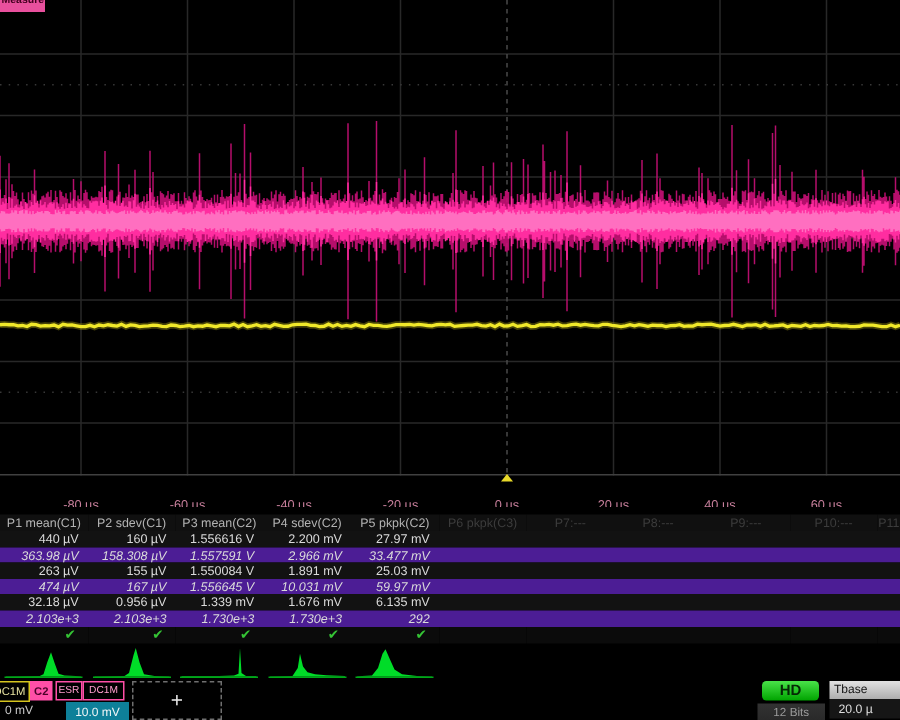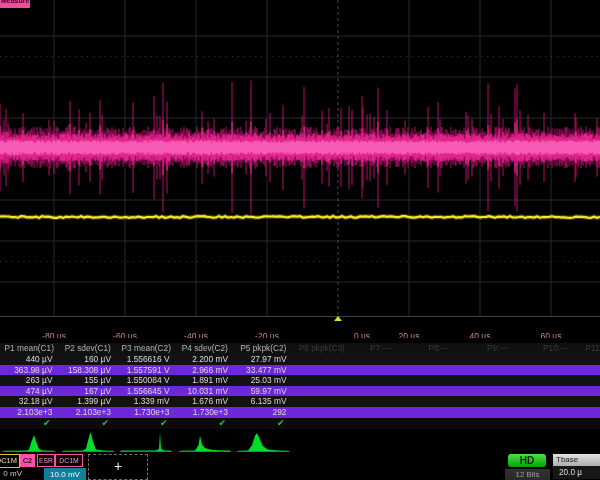--- a/index.html
+++ b/index.html
@@ -18,21 +18,21 @@
                border-left:4px solid transparent;border-right:4px solid transparent;border-bottom:5px solid #e8d92a;}
   
   #measure-table{position:absolute;left:0;top:343px;width:600px;}
   .mt-row{display:flex;width:600px;}
   .mt-cell{flex:0 0 58.5px;width:58.5px;box-sizing:border-box;overflow:hidden;white-space:nowrap;}
   .mt-cell.last{flex:1 1 auto;}
   .mt-head{height:11px;line-height:11px;font-size:8.3px;color:#b3b3b3;text-align:center;background:#101010;}
   .mt-head.dim{color:#3c3c3c;}
   .mt-val{height:10.6px;line-height:10.6px;font-size:8.4px;color:#dadada;text-align:right;padding-right:6px;}
   .row-a{background:#121212;}
-  .row-b{background:#6d28d9;}
+  .row-b{background:#4c1d95;font-style:italic;}
   .mt-check{height:11px;line-height:11px;font-size:9px;color:#35c435;text-align:right;padding-right:8px;background:#0b0b0b;}
   
   #histicon-row{position:absolute;left:0;top:429px;width:600px;height:25px;display:flex;}
   .histicon{flex:0 0 58.5px;width:58.5px;height:25px;}
   
   #bottom-bar{position:absolute;left:0;top:453px;width:600px;height:27px;background:#000;}
   #c1-box{position:absolute;left:-14px;top:1px;width:32px;height:12px;border:1px solid #d6c51e;}
   #c1-box span{position:absolute;right:2px;top:1px;font-size:7.5px;color:#e8e3a0;}
   #c1-value{position:absolute;left:-8px;top:16px;width:30px;font-size:8px;color:#c8c8c8;text-align:right;}
   #c2-box{position:absolute;left:20px;top:1px;width:15px;height:13px;background:#ff4fa7;
@@ -75,21 +75,21 @@
       <path d="M0 217L0 216.5L3 216.3L6 216.5L9 216.5L12 217.2L15 217.0L18 217.7L21 216.2L24 216.4L27 217.4L30 217.1L33 217.3L36 216.7L39 217.9L42 216.2L45 216.8L48 216.6L51 217.2L54 217.8L57 217.8L60 216.9L63 217.9L66 216.7L69 217.2L72 216.5L75 217.0L78 217.4L81 216.2L84 217.6L87 216.6L90 216.9L93 217.7L96 217.4L99 217.3L102 216.8L105 216.9L108 217.6L111 217.7L114 216.7L117 217.0L120 217.7L123 217.4L126 217.0L129 217.8L132 217.2L135 217.5L138 216.7L141 217.2L144 217.8L147 217.0L150 217.0L153 217.2L156 216.1L159 217.7L162 216.4L165 217.8L168 217.3L171 216.5L174 217.6L177 217.1L180 217.8L183 216.2L186 216.9L189 217.6L192 217.5L195 216.5L198 216.2L201 216.3L204 216.1L207 216.9L210 217.0L213 217.7L216 217.5L219 216.1L222 217.5L225 216.3L228 217.6L231 217.0L234 217.6L237 216.4L240 217.2L243 217.8L246 216.3L249 216.9L252 216.9L255 217.4L258 217.6L261 217.1L264 216.4L267 216.4L270 216.5L273 216.3L276 216.7L279 216.3L282 216.6L285 217.0L288 217.3L291 216.5L294 216.2L297 216.6L300 216.2L303 217.6L306 217.3L309 217.0L312 216.7L315 216.8L318 216.2L321 217.1L324 217.4L327 216.5L330 217.8L333 216.1L336 217.4L339 217.3L342 216.2L345 217.6L348 217.1L351 216.4L354 217.7L357 217.6L360 216.4L363 216.6L366 216.3L369 216.8L372 216.1L375 217.3L378 217.1L381 216.4L384 216.1L387 216.8L390 216.3L393 216.7L396 217.1L399 217.2L402 216.2L405 216.2L408 216.9L411 217.3L414 217.7L417 217.2L420 216.4L423 217.2L426 216.4L429 216.9L432 217.6L435 216.8L438 217.0L441 216.9L444 217.7L447 217.1L450 217.0L453 216.4L456 217.6L459 217.2L462 217.4L465 216.1L468 216.5L471 216.3L474 216.1L477 216.8L480 217.4L483 217.0L486 216.9L489 216.2L492 216.9L495 217.7L498 216.6L501 216.8L504 216.4L507 217.5L510 216.2L513 217.5L516 217.3L519 217.0L522 216.6L525 217.9L528 217.0L531 217.2L534 217.6L537 216.5L540 217.7L543 217.0L546 217.2L549 217.0L552 216.3L555 217.1L558 217.0L561 217.4L564 217.3L567 217.7L570 217.8L573 217.5L576 216.6L579 216.8L582 216.8L585 217.2L588 217.7L591 217.8L594 216.7L597 217.8L600 216.9" stroke="#8a8410" fill="none" stroke-width="4.5" opacity="0.5"></path>
       <path d="M0 217L0 216.5L3 216.3L6 216.5L9 216.5L12 217.2L15 217.0L18 217.7L21 216.2L24 216.4L27 217.4L30 217.1L33 217.3L36 216.7L39 217.9L42 216.2L45 216.8L48 216.6L51 217.2L54 217.8L57 217.8L60 216.9L63 217.9L66 216.7L69 217.2L72 216.5L75 217.0L78 217.4L81 216.2L84 217.6L87 216.6L90 216.9L93 217.7L96 217.4L99 217.3L102 216.8L105 216.9L108 217.6L111 217.7L114 216.7L117 217.0L120 217.7L123 217.4L126 217.0L129 217.8L132 217.2L135 217.5L138 216.7L141 217.2L144 217.8L147 217.0L150 217.0L153 217.2L156 216.1L159 217.7L162 216.4L165 217.8L168 217.3L171 216.5L174 217.6L177 217.1L180 217.8L183 216.2L186 216.9L189 217.6L192 217.5L195 216.5L198 216.2L201 216.3L204 216.1L207 216.9L210 217.0L213 217.7L216 217.5L219 216.1L222 217.5L225 216.3L228 217.6L231 217.0L234 217.6L237 216.4L240 217.2L243 217.8L246 216.3L249 216.9L252 216.9L255 217.4L258 217.6L261 217.1L264 216.4L267 216.4L270 216.5L273 216.3L276 216.7L279 216.3L282 216.6L285 217.0L288 217.3L291 216.5L294 216.2L297 216.6L300 216.2L303 217.6L306 217.3L309 217.0L312 216.7L315 216.8L318 216.2L321 217.1L324 217.4L327 216.5L330 217.8L333 216.1L336 217.4L339 217.3L342 216.2L345 217.6L348 217.1L351 216.4L354 217.7L357 217.6L360 216.4L363 216.6L366 216.3L369 216.8L372 216.1L375 217.3L378 217.1L381 216.4L384 216.1L387 216.8L390 216.3L393 216.7L396 217.1L399 217.2L402 216.2L405 216.2L408 216.9L411 217.3L414 217.7L417 217.2L420 216.4L423 217.2L426 216.4L429 216.9L432 217.6L435 216.8L438 217.0L441 216.9L444 217.7L447 217.1L450 217.0L453 216.4L456 217.6L459 217.2L462 217.4L465 216.1L468 216.5L471 216.3L474 216.1L477 216.8L480 217.4L483 217.0L486 216.9L489 216.2L492 216.9L495 217.7L498 216.6L501 216.8L504 216.4L507 217.5L510 216.2L513 217.5L516 217.3L519 217.0L522 216.6L525 217.9L528 217.0L531 217.2L534 217.6L537 216.5L540 217.7L543 217.0L546 217.2L549 217.0L552 216.3L555 217.1L558 217.0L561 217.4L564 217.3L567 217.7L570 217.8L573 217.5L576 216.6L579 216.8L582 216.8L585 217.2L588 217.7L591 217.8L594 216.7L597 217.8L600 216.9" stroke="#f0e82a" fill="none" stroke-width="2.2" opacity="1"></path>
     </svg>
 
   <div id="axis-row">
     <div id="trig-marker"></div>
   <span class="t-label" style="left: 54px;">-80 µs</span>
       <span class="t-label" style="left: 125px;">-60 µs</span>
       <span class="t-label" style="left: 196px;">-40 µs</span>
       <span class="t-label" style="left: 267px;">-20 µs</span>
-      <span class="t-label" style="left: 338px; margin-left: 24px;">0 µs</span>
+      <span class="t-label" style="left: 338px;">0 µs</span>
       <span class="t-label" style="left: 409px;">20 µs</span>
       <span class="t-label" style="left: 480px;">40 µs</span>
       <span class="t-label" style="left: 551px;">60 µs</span>
     </div>
 
   <div id="measure-table">
       <div class="mt-row">
         <div class="mt-cell mt-head">P1 mean(C1)</div>
         <div class="mt-cell mt-head">P2 sdev(C1)</div>
         <div class="mt-cell mt-head">P3 mean(C2)</div>
@@ -149,21 +149,21 @@
         <div class="mt-cell mt-val">59.97 mV</div>
         <div class="mt-cell mt-val"></div>
         <div class="mt-cell mt-val"></div>
         <div class="mt-cell mt-val"></div>
         <div class="mt-cell mt-val"></div>
         <div class="mt-cell mt-val"></div>
         <div class="mt-cell mt-val last"></div>
       </div>
       <div class="mt-row row-a">
         <div class="mt-cell mt-val">32.18 µV</div>
-        <div class="mt-cell mt-val">1.399 µV</div>
+        <div class="mt-cell mt-val">0.956 µV</div>
         <div class="mt-cell mt-val">1.339 mV</div>
         <div class="mt-cell mt-val">1.676 mV</div>
         <div class="mt-cell mt-val">6.135 mV</div>
         <div class="mt-cell mt-val"></div>
         <div class="mt-cell mt-val"></div>
         <div class="mt-cell mt-val"></div>
         <div class="mt-cell mt-val"></div>
         <div class="mt-cell mt-val"></div>
         <div class="mt-cell mt-val last"></div>
       </div>

